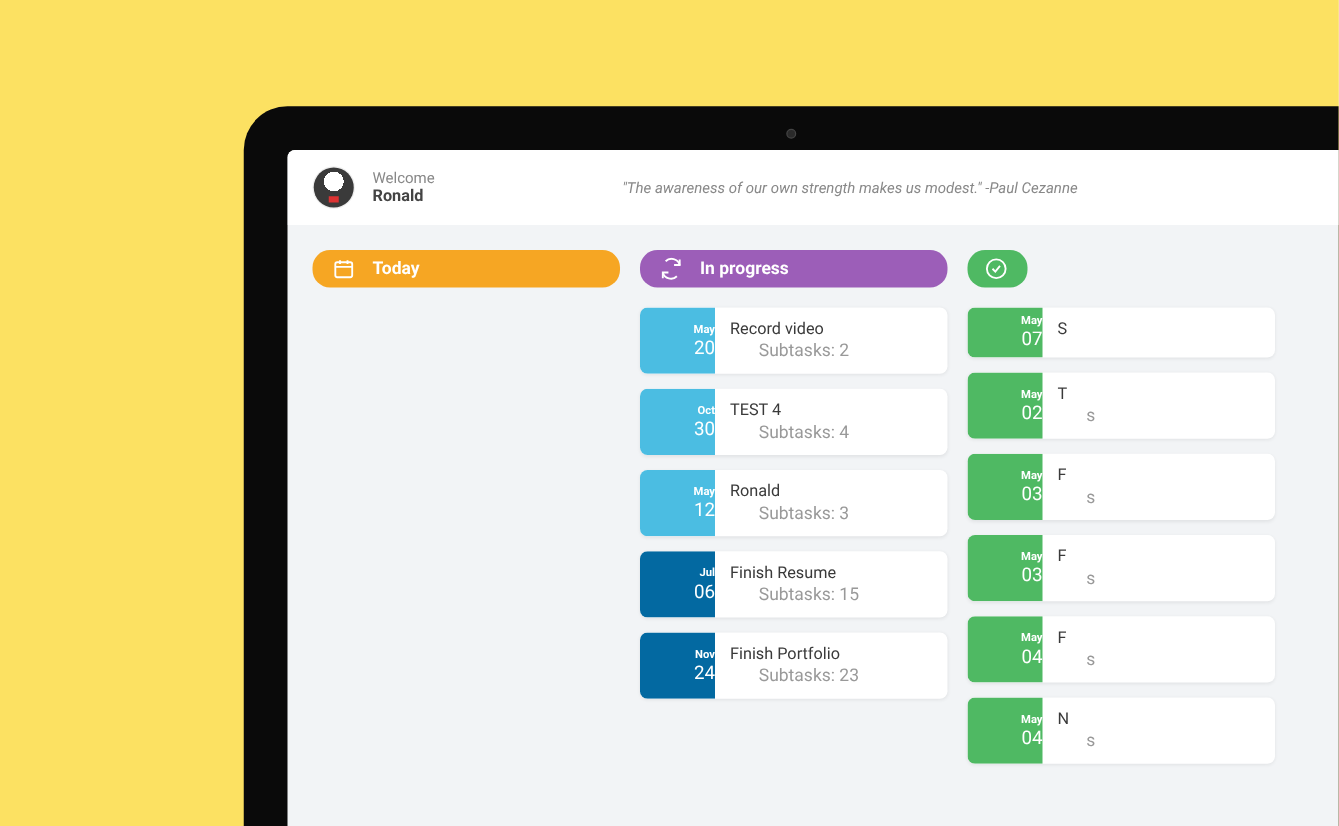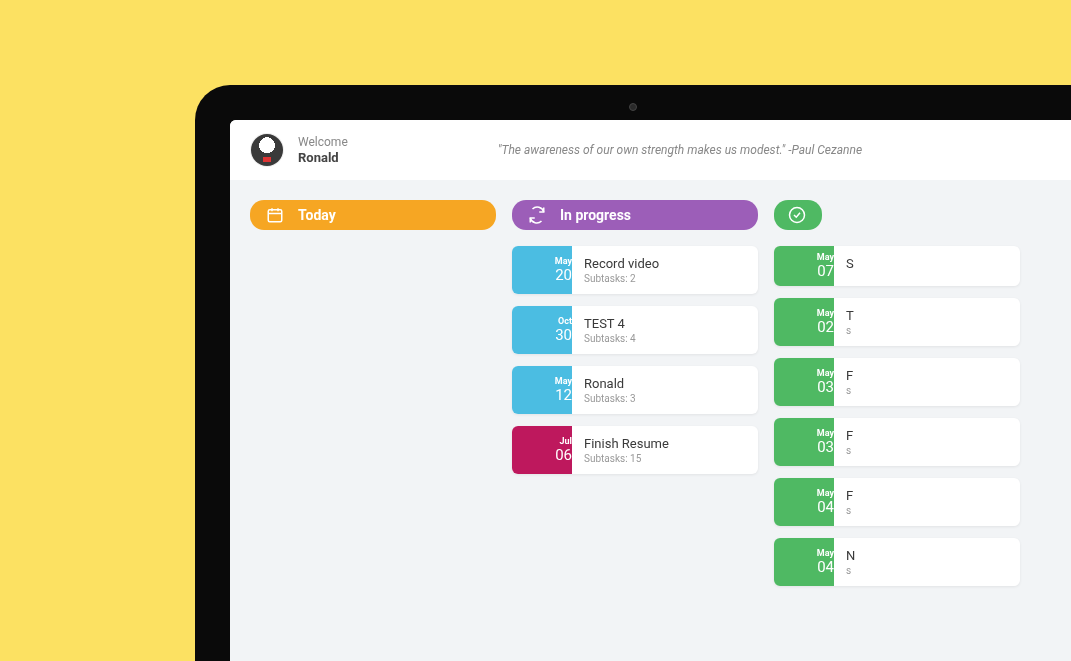--- a/index.html
+++ b/index.html
@@ -142,25 +142,25 @@
       display: flex;
       flex-direction: column;
       align-items: flex-end;
       justify-content: center;
       color: #fff;
       padding: 6px 0;
     }
     .task-month { font-size: 9px; font-weight: 700; }
     .task-day { font-size: 15px; font-weight: 400; }
     .date-blue { background: #4bbde2; }
-    .date-red { background: #be185d; }
+    .date-red { background: #0369a1; }
     .date-green { background: #4fb963; }
     .task-body { flex: 1; padding: 10px 12px; overflow: hidden; }
     .task-title { font-size: 13px; font-weight: 400; color: #3a3a3a; margin-bottom: 2px; white-space: nowrap; overflow: hidden; }
-    .task-sub { font-size: 10px; color: #999; }
+    .task-sub { font-size: 14px; color: #999; margin-left: 23px; }
     .done-col { width: 48px; overflow: visible; }
     .done-col .task-card { width: 246px; }
   </style>
 </head>
 <body>
 
 <div class="laptop-frame">
   <div class="camera"></div>
   <div class="screen">
 
@@ -239,20 +239,30 @@
             <div class="task-card">
               <div class="task-date date-red">
                 <div class="task-month">Jul</div>
                 <div class="task-day">06</div>
               </div>
               <div class="task-body">
                 <div class="task-title">Finish Resume</div>
                 <div class="task-sub">Subtasks: 15</div>
               </div>
             </div>
+            <div class="task-card">
+              <div class="task-date date-red">
+                <div class="task-month">Nov</div>
+                <div class="task-day">24</div>
+              </div>
+              <div class="task-body">
+                <div class="task-title">Finish Portfolio</div>
+                <div class="task-sub">Subtasks: 23</div>
+              </div>
+            </div>
           </div>
       </div>
 
       <div class="column done-col">
         <div class="column-header done-header">
           <svg viewBox="0 0 24 24" fill="none" stroke="#fff" stroke-width="2">
             <circle cx="12" cy="12" r="10"></circle>
               <path d="M8 12l3 3 5-6"></path>
           </svg>
         </div>

